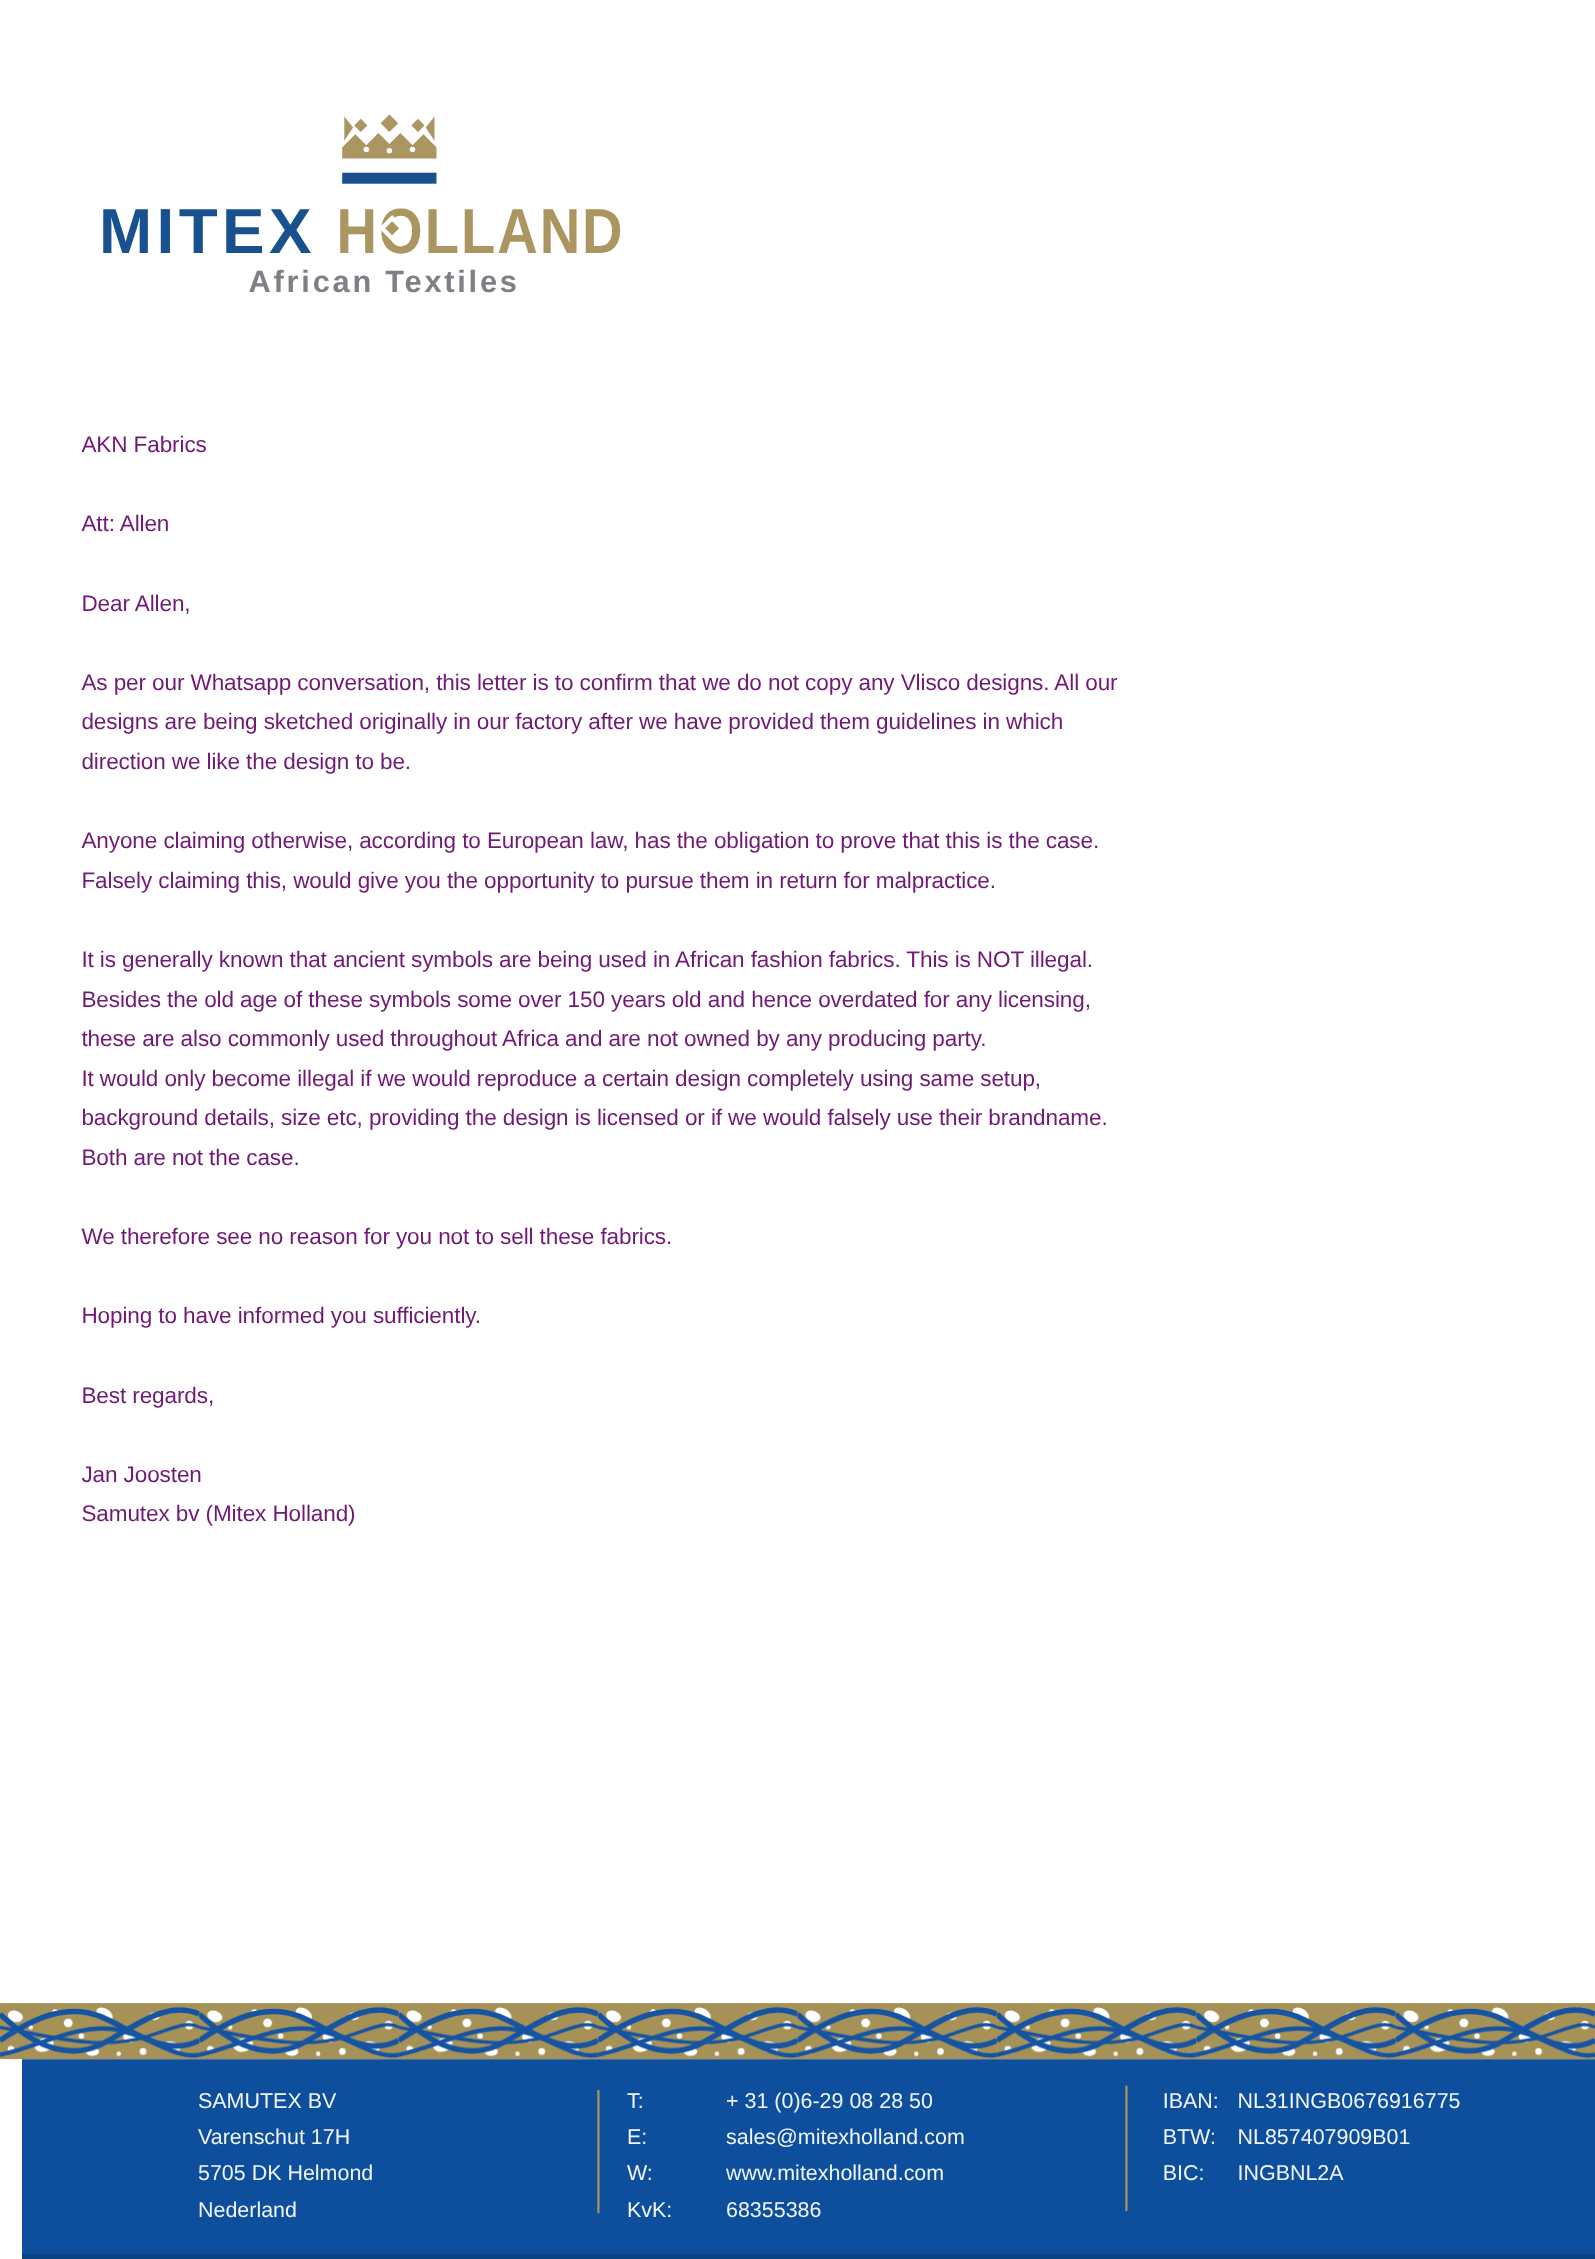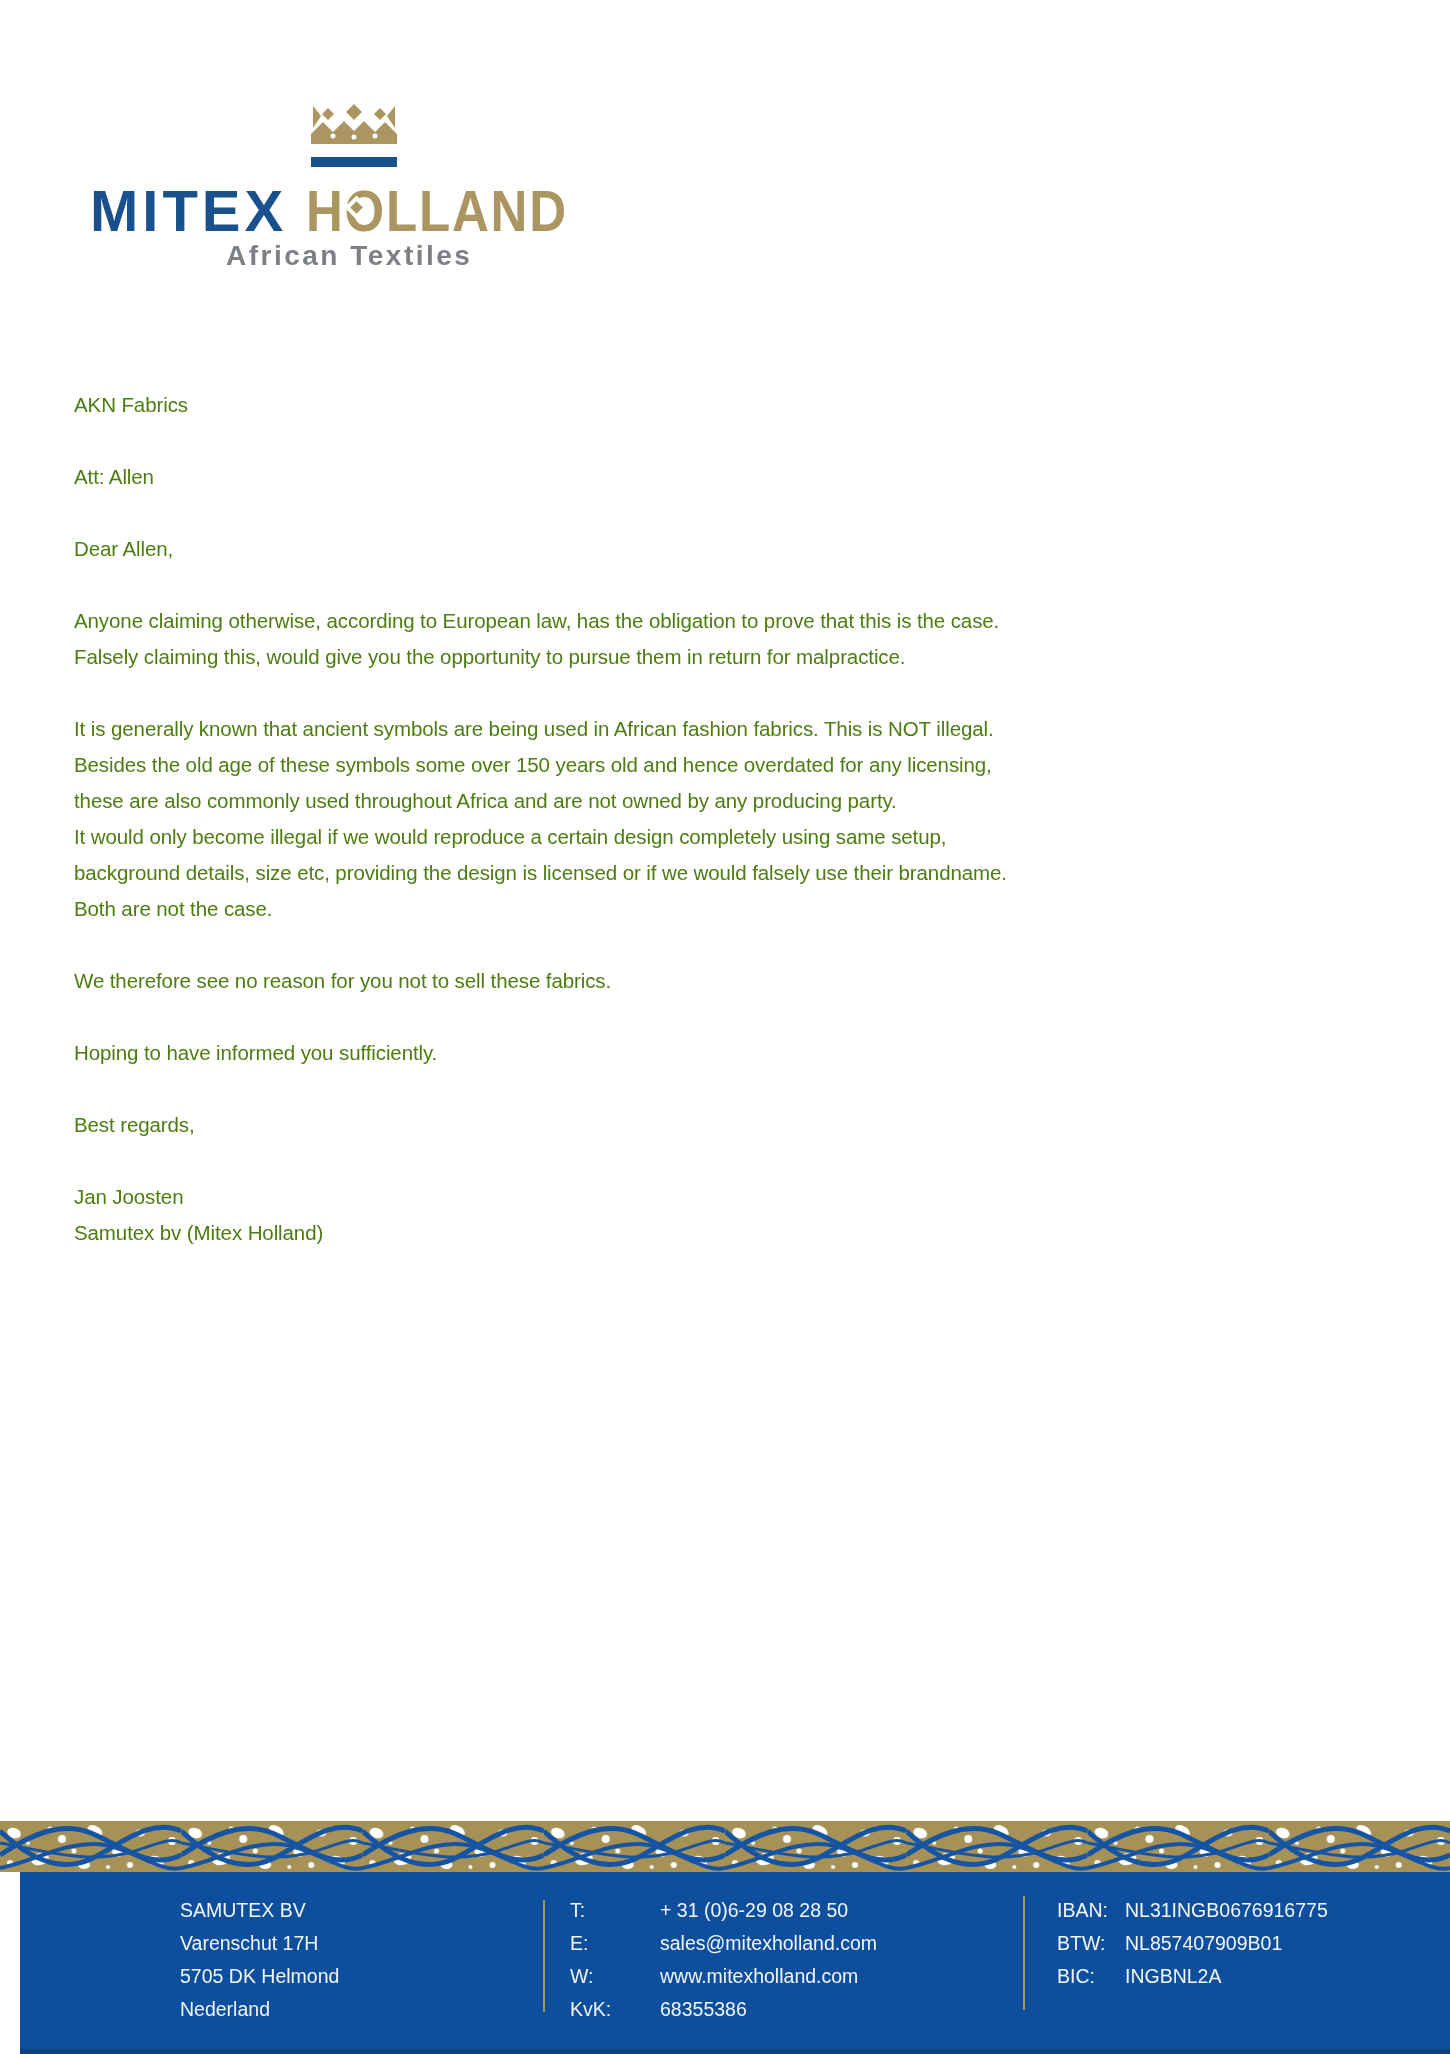--- a/index.html
+++ b/index.html
@@ -31,21 +31,21 @@
   .tagline {
     position:absolute; left:226px; top:240px;
     font-size:28px; font-weight:bold; letter-spacing:2.5px;
     color:#7d8084; white-space:nowrap;
   }
 
   
   .letter {
     position:absolute; left:74px; top:387px; width:965px;
     font-size:20.5px; line-height:36px; letter-spacing:-0.1px;
-    color:#4d7c0f;
+    color:#701a75;
   }
   .letter p { margin:0 0 36px 0; white-space:pre-line; }
   .letter .dateline { margin-bottom:72px; }
   .letter .sigblock { margin:0; white-space:pre-line; }
 
   
   .band { position:absolute; left:0; top:1821px; width:1450px; height:51px; }
   .band svg { display:block; }
   .footer {
     position:absolute; left:0; top:1872px; width:1450px; height:182px;
@@ -101,20 +101,21 @@
 
   <div class="tagline">African Textiles</div>
 
   <div class="letter">
     <p style="margin-bottom:36px"><span>AKN Fabrics</span><br>
        <span>Att: Allen</span></p>
 
 
     <p>Dear Allen,</p>
 
+    <p>As per our Whatsapp conversation, this letter is to confirm that we do not copy any Vlisco designs. All our designs are being sketched originally in our factory after we have provided them guidelines in which direction we like the design to be.</p>
     <p>Anyone claiming otherwise, according to European law, has the obligation to prove that this is the case. Falsely claiming this, would give you the opportunity to pursue them in return for malpractice.</p>
     <p>It is generally known that ancient symbols are being used in African fashion fabrics. This is NOT illegal. Besides the old age of these symbols some over 150 years old and hence overdated for any licensing, these are also commonly used throughout Africa and are not owned by any producing party.
 It would only become illegal if we would reproduce a certain design completely using same setup, background details, size etc, providing the design is licensed or if we would falsely use their brandname.
 Both are not the case.</p>
     <p>We therefore see no reason for you not to sell these fabrics.</p>
     <p>Hoping to have informed you sufficiently.</p>
     <p>Best regards,</p>
 
     <div class="sigblock">Jan Joosten
 Samutex bv (Mitex Holland)</div>

